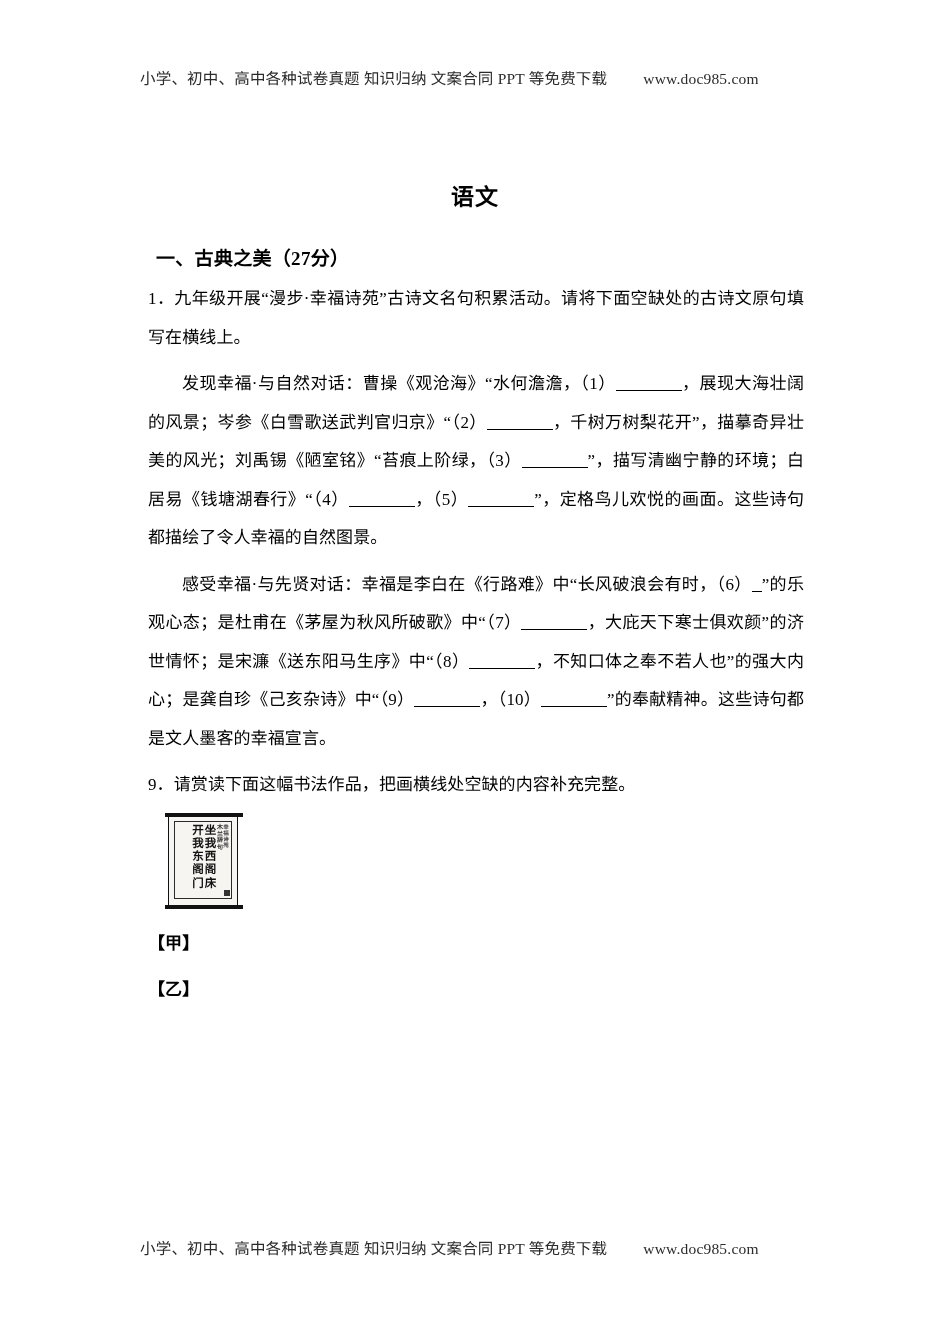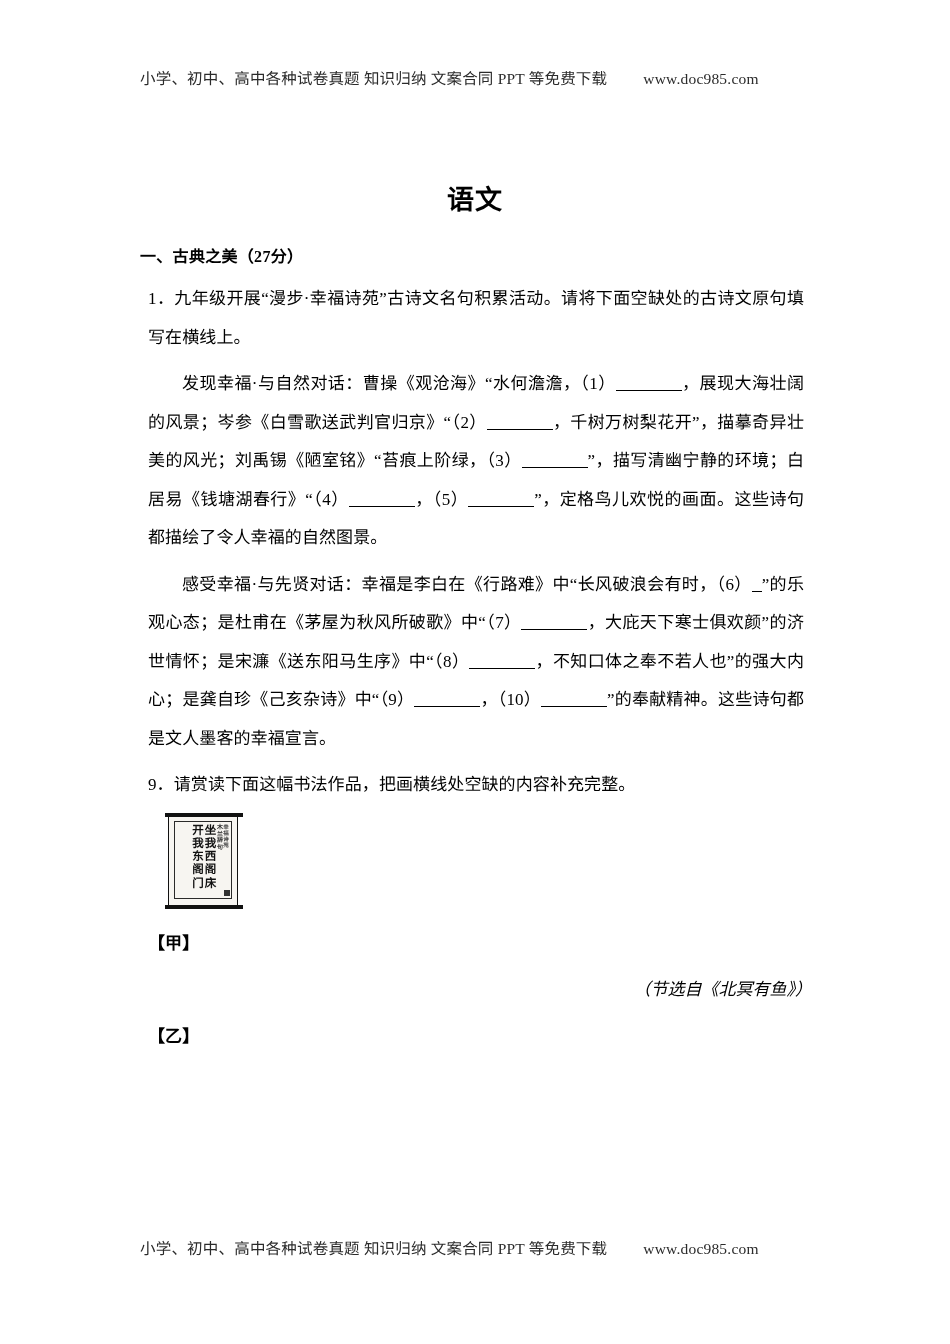--- a/index.html
+++ b/index.html
@@ -42,31 +42,31 @@
     font-family: "Liberation Serif", serif;
   }
 
   
   .doc-title {
     position: absolute;
     left: 140px;
     top: 178px;
     width: 670px;
     text-align: center;
-    font-size: 27px;
+    font-size: 23px;
     font-weight: bold;
     letter-spacing: 1px;
   }
 
   
   .sec-heading {
     position: absolute;
-    left: 140px;
+    left: 156px;
     top: 243px;
-    font-size: 16px;
+    font-size: 19px;
     font-weight: bold;
     letter-spacing: 0.3px;
   }
 
   
   .flow {
     position: absolute;
     left: 140px;
     top: 272px;
     width: 672px;
@@ -212,21 +212,20 @@
         </div>
         <div class="seal"></div>
       </div>
     </div>
 
 
 
     <p class="para label-bold">【甲】</p>
 
 
-    <p class="src-right kai">（节选自《北冥有鱼》）</p>
 
     <p class="para label-bold">【乙】</p>
 
   </div>
 
   <div class="runfoot">
     <span>小学、初中、高中各种试卷真题 知识归纳 文案合同 PPT 等免费下载</span><span class="site">www.doc985.com</span>
   </div>
 
 </div>

